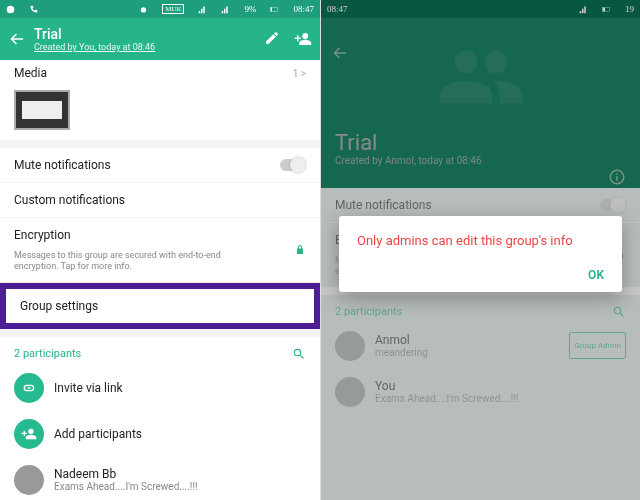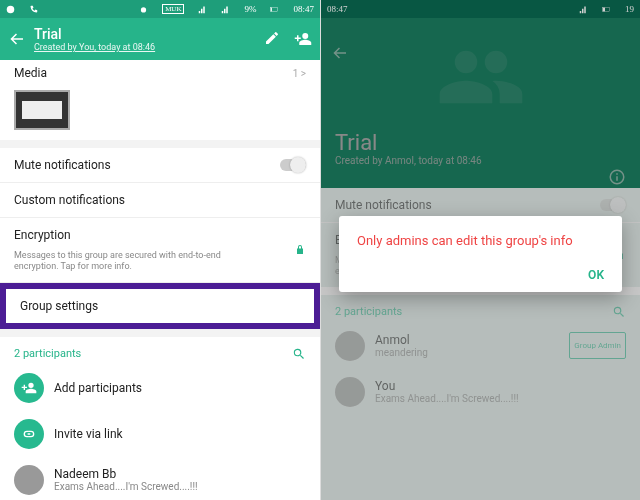--- a/index.html
+++ b/index.html
@@ -162,35 +162,35 @@
     <div class="participants-header">
       <span>2 participants</span>
       <svg width="14" height="14" viewBox="0 0 24 24">
             <path d="M15.5 14h-.79l-.28-.27a6.471 6.471 0 001.57-5.34A6.5 6.5 0 109.5 16a6.47 6.47 0 004.23-1.57l.27.28v.79l5 5L20.49 19zM9.5 14A4.5 4.5 0 1114 9.5 4.5 4.5 0 019.5 14z"></path>
           </svg>
     </div>
 
     <div class="prow">
       <div class="av">
             <svg viewBox="0 0 24 24">
+              <path d="M3.9 12a5 5 0 015-5h3v2H8.9a3 3 0 000 6h3v2h-3a5 5 0 01-5-5zm6 1h4v-2h-4zm5.1-6h-3v2h3a3 3 0 010 6h-3v2h3a5 5 0 000-10z"></path>
+            </svg>
+          </div>
+      <div class="info">
+            <div class="name">Invite via link</div>
+          </div>
+    </div>
+    <div class="prow">
+      <div class="av">
+            <svg viewBox="0 0 24 24">
               <path d="M15 12a4 4 0 10-4-4 4 4 0 004 4zm-9-2v-3H4v3H1v2h3v3h2v-3h3v-2zm9 3c-2.67 0-8 1.34-8 4v3h16v-3c0-2.66-5.33-4-8-4z"></path>
             </svg>
           </div>
       <div class="info">
             <div class="name">Add participants</div>
-          </div>
-    </div>
-    <div class="prow">
-      <div class="av">
-            <svg viewBox="0 0 24 24">
-              <path d="M3.9 12a5 5 0 015-5h3v2H8.9a3 3 0 000 6h3v2h-3a5 5 0 01-5-5zm6 1h4v-2h-4zm5.1-6h-3v2h3a3 3 0 010 6h-3v2h3a5 5 0 000-10z"></path>
-            </svg>
-          </div>
-      <div class="info">
-            <div class="name">Invite via link</div>
           </div>
     </div>
     <div class="prow">
       <div class="av grey"></div>
       <div class="info">
         <div class="name">Nadeem Bb</div>
         <div class="status">Exams Ahead....I'm Screwed....!!!</div>
       </div>
     </div>
     <div class="prow">

